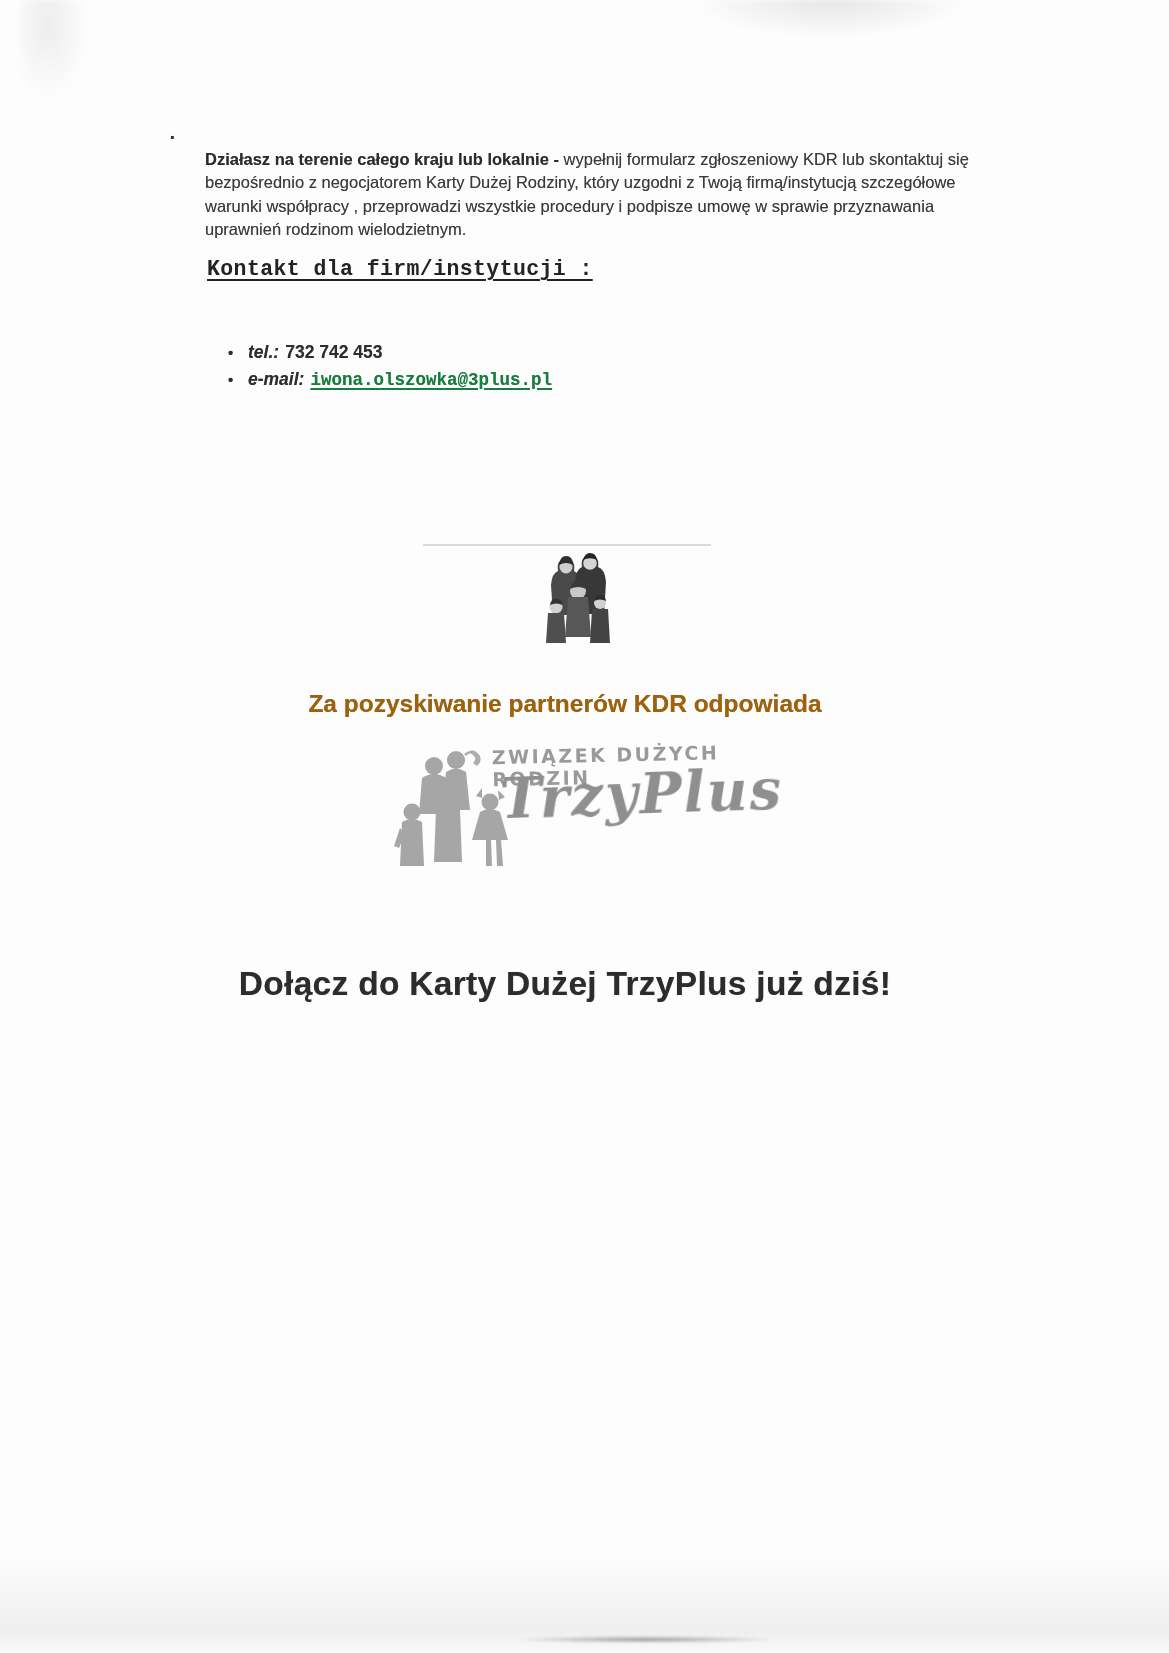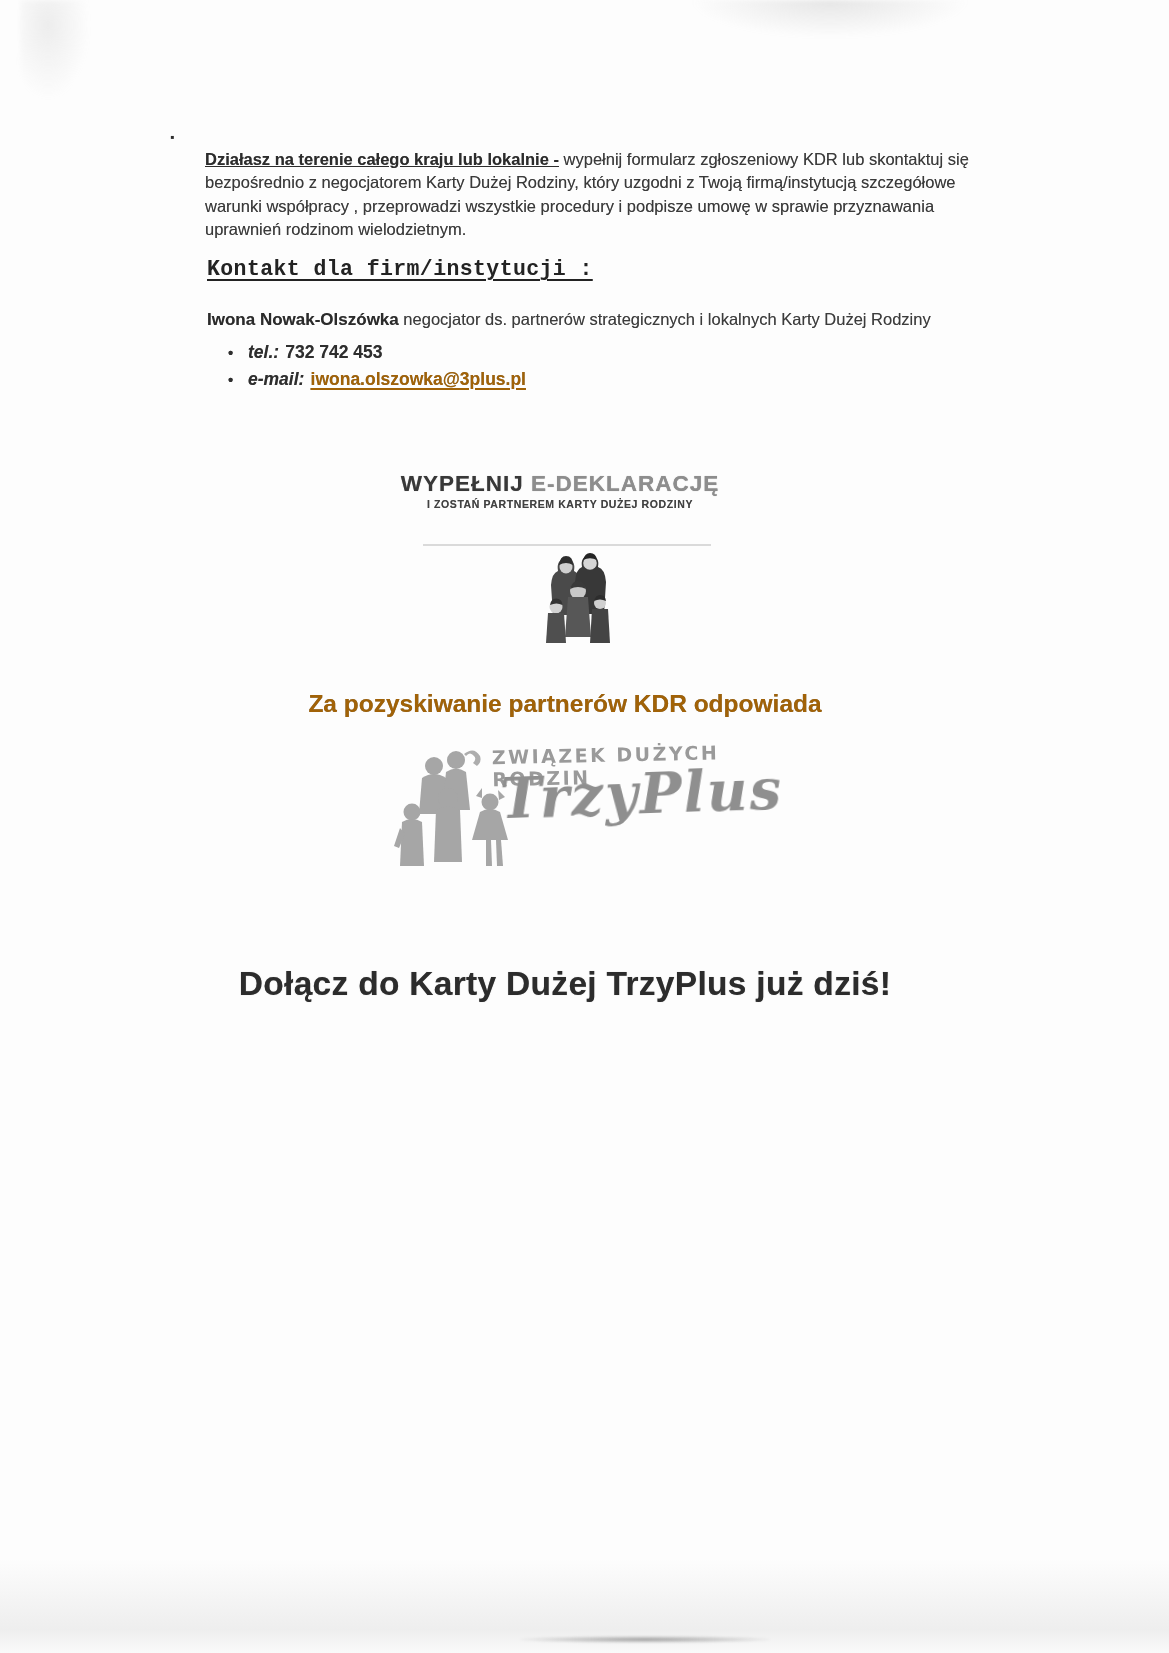--- a/index.html
+++ b/index.html
@@ -30,21 +30,21 @@
   }
   
   .square-bullet{
     position:absolute; left:170px; top:130px; font-size:12px; color:#2e2e2e;
   }
   .intro{
     position:absolute; left:205px; top:131px; width:792px;
     font-size:16.5px; line-height:23.5px; color:#3a3a3a;
     text-shadow:0 0 0.5px rgba(60,60,60,0.55);
   }
-  .intro b{color:#2c2c2c;text-decoration:underline;}
+  .intro b{color:#2c2c2c;}
   
   .contact-heading{
     position:absolute; left:207px; top:239px;
     font-family:Liberation Mono, monospace; font-weight:bold; font-size:21.5px;
     color:#232323; letter-spacing:0.4px;
     text-decoration:underline; text-decoration-thickness:2px; text-underline-offset:4px;
   }
   
   .person-line{
     position:absolute; left:207px; top:293px; width:790px;
@@ -52,21 +52,21 @@
   }
   .person-line b{color:#2b2b2b; font-size:17px;}
   
   .contact-list{
     position:absolute; left:228px; top:339px; font-size:17.5px; font-weight:bold;
     color:#2e2e2e; line-height:27px; text-shadow:0 0 0.5px rgba(50,50,50,0.5);
   }
   .contact-row{display:flex; align-items:baseline;}
   .dot-bullet{width:20px; font-size:15px;}
   .lbl{margin-right:0.35em;font-style:italic;}
-  .email-link{text-decoration:underline; text-decoration-thickness:1.5px; text-underline-offset:3px; color:#a16207; cursor:pointer;}
+  .email-link{text-decoration:underline; text-decoration-thickness:1.5px; text-underline-offset:3px; color:#15803d; cursor:pointer;font-family:Liberation Mono, monospace;}
   
   .edecl{
     position:absolute; left:0; top:471px; width:1120px; text-align:center; cursor:pointer;
   }
   .edecl-title{font-size:22.5px; font-weight:800; letter-spacing:1px; text-shadow:0 0 0.7px rgba(60,60,60,0.6);}
   .edecl-action{color:#383838;}
   .edecl-object{color:#8d8d8d; font-weight:700;}
   .edecl-sub{
     margin-top:1px; font-size:10.5px; font-weight:bold; color:#414141; letter-spacing:0.6px;
     text-shadow:0 0 0.5px rgba(60,60,60,0.55);
@@ -111,39 +111,34 @@
   <div class="artifact-top"></div>
   <div class="artifact-top-left"></div>
   <div class="artifact-bottom"></div>
   <div class="artifact-bottom-streak"></div>
 
   <span class="square-bullet">▪</span>
   <p class="intro"><b>Działasz na terenie całego kraju lub lokalnie -</b><span> wypełnij formularz zgłoszeniowy KDR lub skontaktuj się bezpośrednio z negocjatorem Karty Dużej Rodziny, który uzgodni z Twoją firmą/instytucją szczegółowe warunki współpracy , przeprowadzi wszystkie procedury i podpisze umowę w sprawie przyznawania uprawnień rodzinom wielodzietnym.</span></p>
 
   <h2 class="contact-heading">Kontakt dla firm/instytucji :</h2>
 
-  <p class="person-line"><b>Iwona Nowak-Olszówka</b><span> negocjator ds. partnerów strategicznych i lokalnych Karty Dużej Rodziny</span></p>
 
   <div class="contact-list">
     <div class="contact-row">
       <span class="dot-bullet">•</span>
       <span class="lbl">tel.:</span>
       <span>732 742 453</span>
     </div>
     <div class="contact-row">
       <span class="dot-bullet">•</span>
       <span class="lbl">e-mail:</span>
       <span class="email-link">iwona.olszowka@3plus.pl</span>
     </div>
   </div>
 
-  <div class="edecl">
-    <div class="edecl-title"><span class="edecl-action">WYPEŁNIJ</span><span class="edecl-object"> E-DEKLARACJĘ</span></div>
-    <div class="edecl-sub">I ZOSTAŃ PARTNEREM KARTY DUŻEJ RODZINY</div>
-  </div>
   <div class="edecl-rule"></div>
 
   <svg class="family-illustration" viewBox="0 0 82 94">
 
     <path d="M22 20 q-2-12 8-12 q10 0 8 12 q6 2 7 14 l-2 30 h-26 l-2 -30 q1-12 7-14z" fill="#4a4a4a"></path>
     <circle cx="30" cy="16" r="6.5" fill="#cfcfcf"></circle>
     <path d="M23 14 q1-9 7-9 q7 0 7 9 q-7-4 -14 0z" fill="#2e2e2e"></path>
 
     <path d="M46 16 q-2-11 8-11 q10 0 8 11 q7 2 8 15 l-2 32 h-27 l-2 -32 q1-13 7-15z" fill="#383838"></path>
     <circle cx="54" cy="12" r="6.8" fill="#d6d6d6"></circle>

